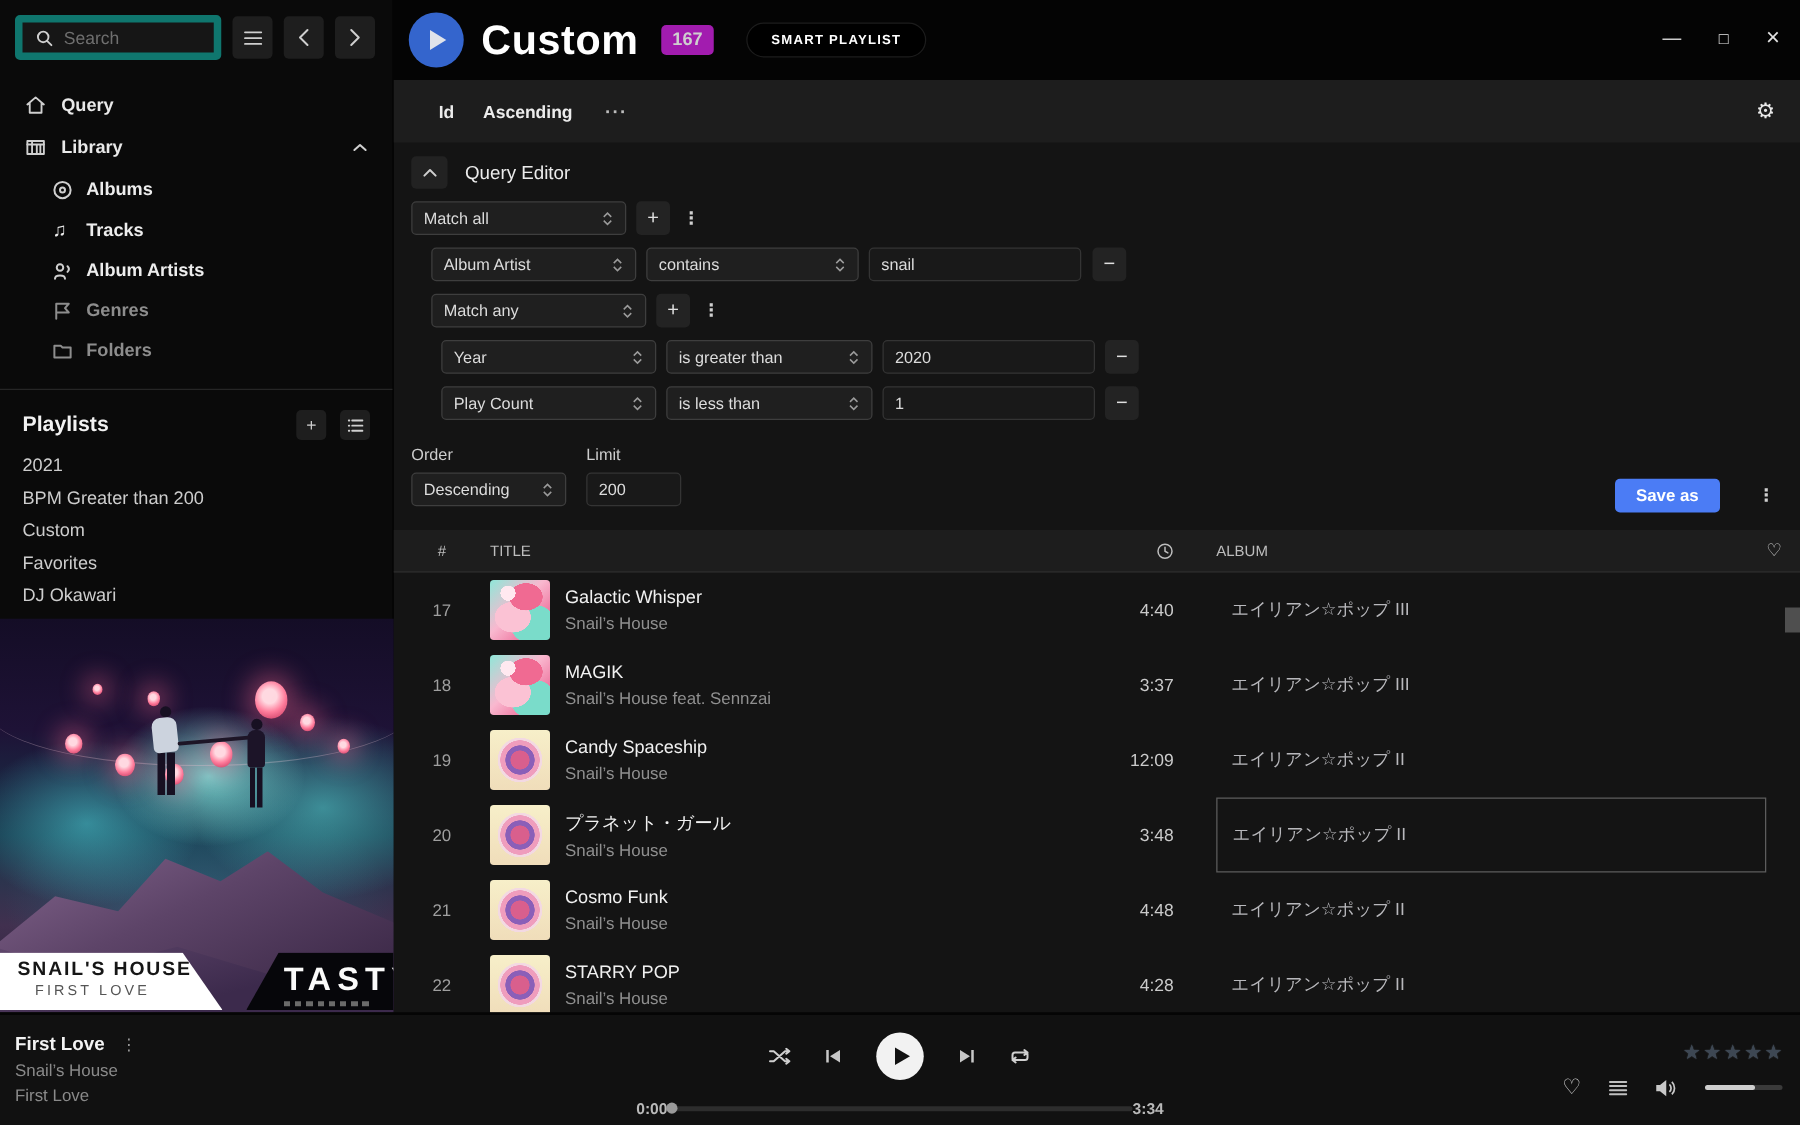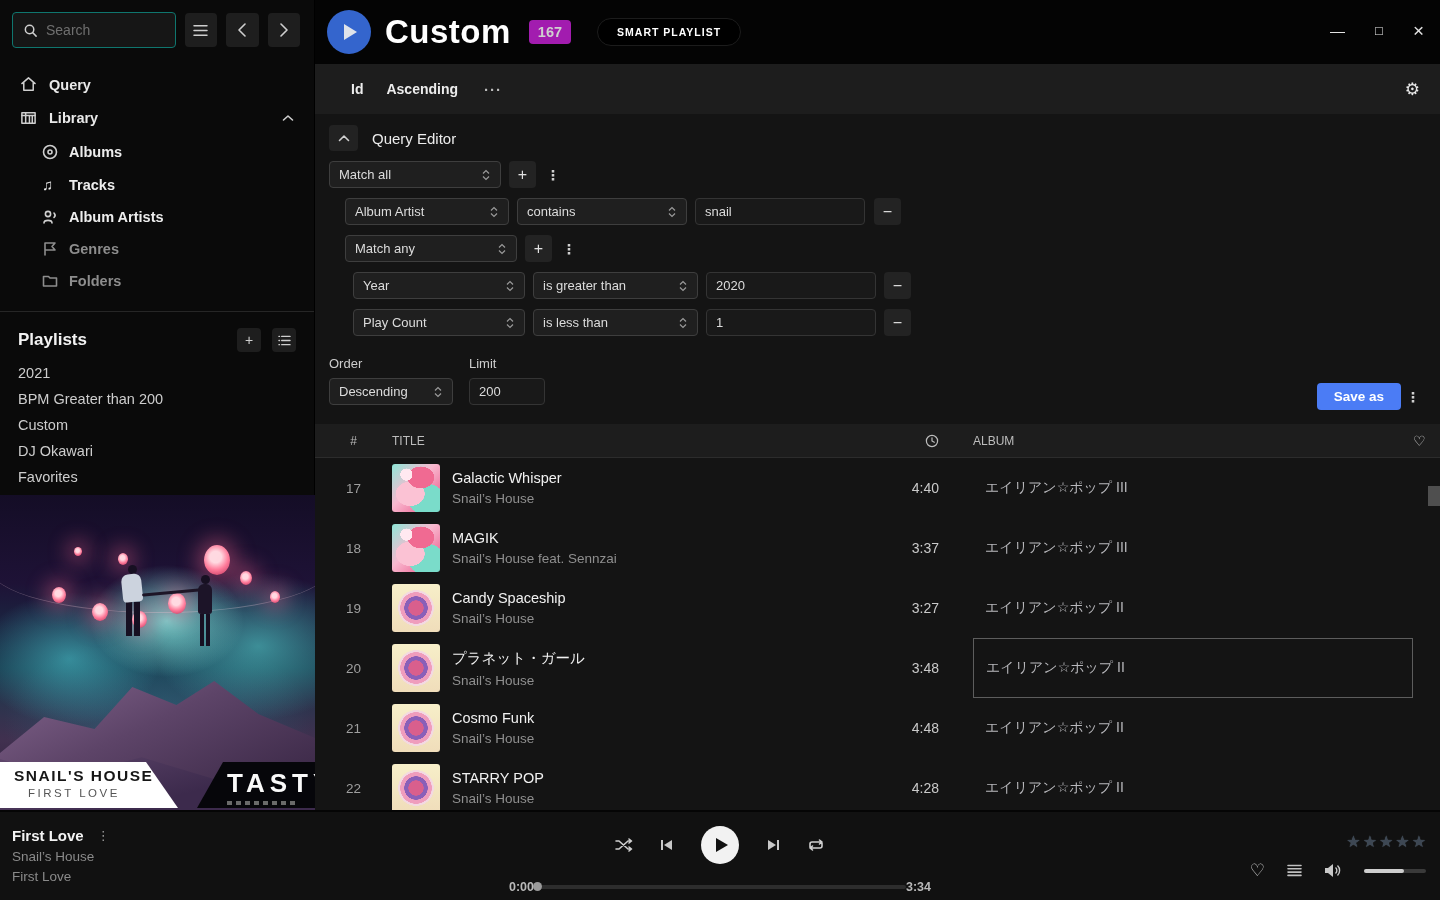--- a/index.html
+++ b/index.html
@@ -5,21 +5,21 @@
   * { margin:0; padding:0; box-sizing:border-box; }
   html,body { width:1440px; height:900px; overflow:hidden; background:#000;
     font-family:"Liberation Sans","DejaVu Sans",sans-serif; }
   .app { position:relative; width:1440px; height:810px; display:flex; }
 
   
   .sidebar { position:relative; width:315px; height:810px; background:#0a0a0a;
     border-right:1px solid #000; flex:0 0 315px; }
   .sb-top { display:flex; gap:9px; padding:12px 14px 10px 12px; align-items:center; }
   .search-box { display:flex; align-items:center; gap:8px; width:166px; height:36px;
-    background:#161616; border:1px solid #0f766e; border-radius:4px; padding:0 10px; }
+    background:#161616; border:6px solid #0f766e; border-radius:4px; padding:0 10px; }
   .search-box input { background:transparent; border:none; outline:none; color:#d0d0d0;
     font-size:14px; width:110px; font-family:inherit; }
   .search-box input::placeholder { color:#6f6f6f; }
   .sb-btn { width:33px; height:34px; background:#1e1e1e; border-radius:4px;
     display:flex; align-items:center; justify-content:center; cursor:pointer; }
   .icon-svg { stroke:#cfcfcf; fill:none; stroke-width:1.6; stroke-linecap:round; stroke-linejoin:round; }
   .nav { padding:10px 0 0 0; }
   .nav-item { display:flex; align-items:center; gap:12px; padding:8px 20px; color:#e9e9e9;
     font-weight:bold; font-size:14.5px; cursor:pointer; }
   .nav-item .chev-right { margin-left:auto; }
@@ -115,21 +115,21 @@
   .sq-btn { width:27px; height:27px; background:#232323; border-radius:4px; color:#e0e0e0;
     display:flex; align-items:center; justify-content:center; font-size:16px; cursor:pointer; }
   .ghost-btn { width:18px; height:27px; color:#cfcfcf; display:flex; align-items:center;
     justify-content:center; font-size:14px; font-weight:bold; cursor:pointer; }
   .w172{width:172px;} .w152{width:164px;} .w170{width:170px;} .w165{width:165px;}
   .w147{width:147px;} .w124{width:124px;} .w76{width:76px;}
   .ind1{margin-left:16px;} .ind2{margin-left:24px;}
   .sol-row { display:flex; margin-top:20px; }
   .sol-group .sol-label { color:#cdcdcd; font-size:13px; margin-bottom:7px; }
   .sol-group { margin-right:10px; }
-  .save-wrap { position:absolute; right:18px; bottom:14px; display:flex; align-items:center; gap:3px; }
+  .save-wrap { position:absolute; right:18px; bottom:14px; display:flex; align-items:center; gap:28px; }
   .save-btn { background:#4b7cf5; color:#fff; font-weight:bold; font-size:13.5px; border-radius:4px;
     padding:6px 17px; cursor:pointer; }
 
   .table-header { height:34px; background:#1d1d1d; border-bottom:1px solid #2c2c2c;
     display:grid; grid-template-columns:77px 463px 90px 28px 440px 27px; align-items:center;
     color:#bdbdbd; font-size:12px; }
   .th-num { text-align:center; }
   .th-dur { display:flex; justify-content:flex-end; padding-right:6px; }
   .th-heart { color:#c8c8c8; font-size:14px; }
   .rows { height:352px; overflow:hidden; }
@@ -273,22 +273,22 @@
             <svg class="icon-svg" width="13" height="11" viewBox="0 0 14 12">
                 <path d="M4 1.5 h9 M4 6 h9 M4 10.5 h9 M1 1.5 h.5 M1 6 h.5 M1 10.5 h.5"></path>
               </svg>
           </div>
         </div>
       </div>
       <div id="pl-list">
           <div class="pl-item">2021</div>
           <div class="pl-item">BPM Greater than 200</div>
           <div class="pl-item">Custom</div>
+          <div class="pl-item">Favorites</div>
           <div class="pl-item">DJ Okawari</div>
-          <div class="pl-item">Favorites</div>
         </div>
     </nav>
 
     <div class="album-art">
       <div class="art-vine"></div>
       <div id="lanterns">
           <div class="lantern" style="left: 52px; top: 92px; width: 14px; height: 16.1px;"></div>
           <div class="lantern" style="left: 92px; top: 108px; width: 16px; height: 18.4px;"></div>
           <div class="lantern" style="left: 132px; top: 116px; width: 15px; height: 17.25px;"></div>
           <div class="lantern" style="left: 168px; top: 98px; width: 18px; height: 20.7px;"></div>
@@ -516,21 +516,21 @@
           <span></span>
         </div>
         <div class="trow">
           <span class="tr-num">19</span>
           <div class="thumb art-a2"></div>
           <span></span>
           <div>
             <div class="tr-title">Candy Spaceship</div>
             <div class="tr-artist">Snail’s House</div>
           </div>
-          <span class="tr-dur">3:27</span>
+          <span class="tr-dur">12:09</span>
           <span></span>
           <div class="tr-album">エイリアン☆ポップ II</div>
           <span></span>
         </div>
         <div class="trow">
           <span class="tr-num">20</span>
           <div class="thumb art-a2"></div>
           <span></span>
           <div>
             <div class="tr-title">プラネット・ガール</div>

